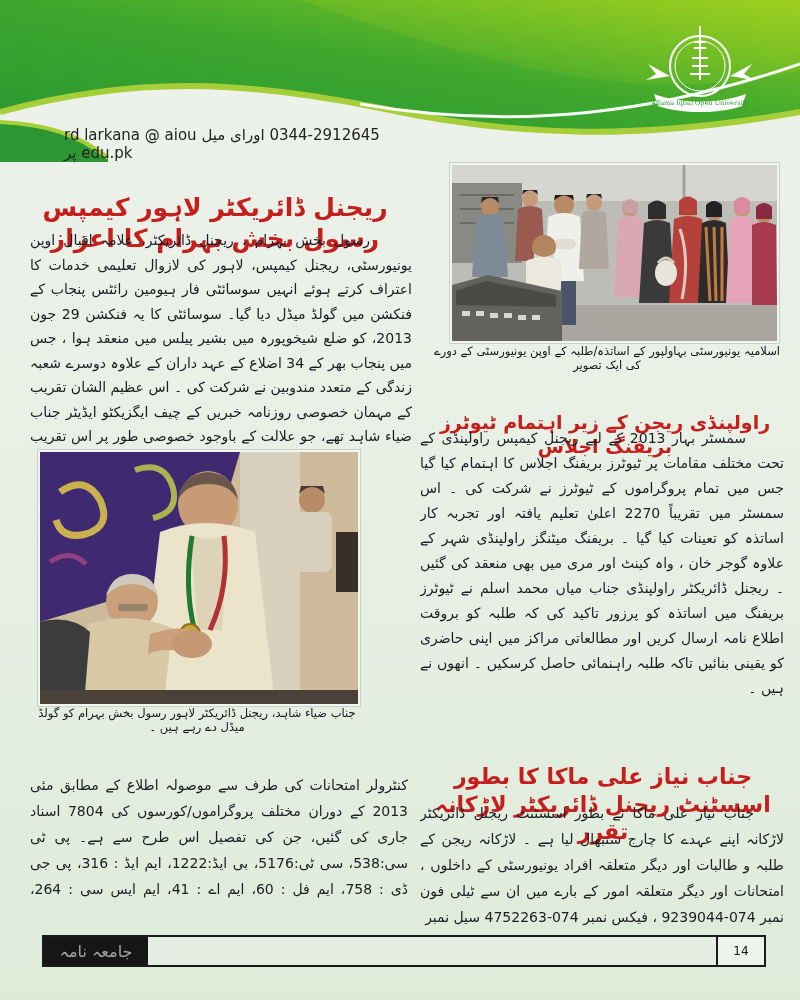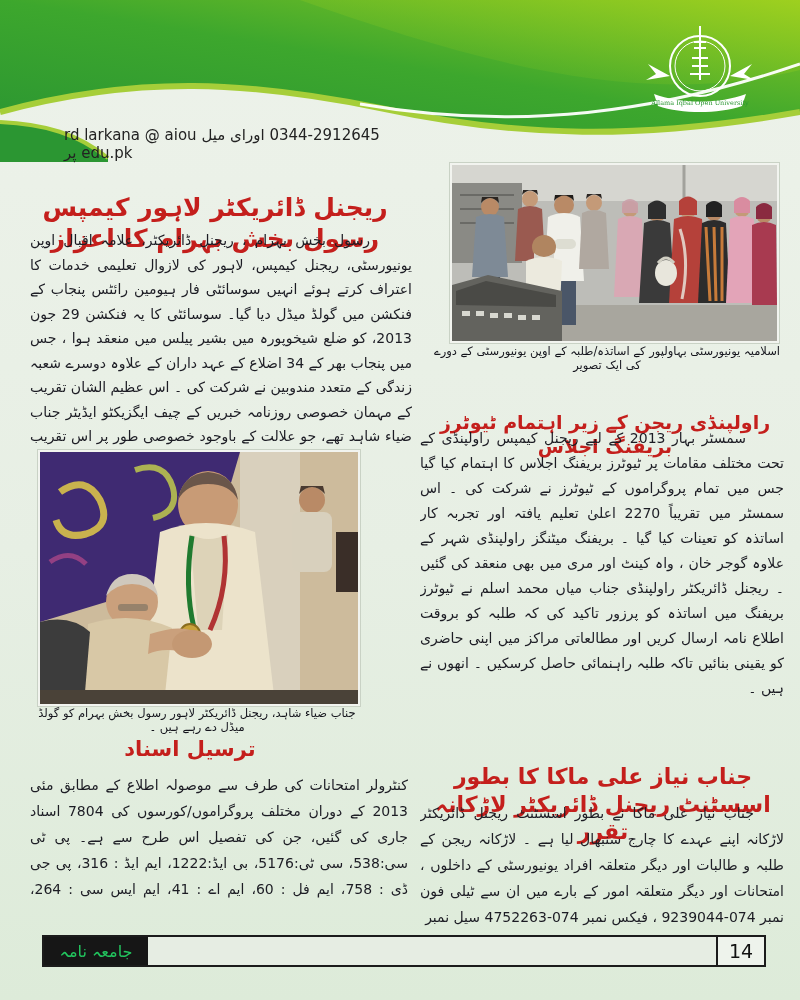--- a/index.html
+++ b/index.html
@@ -33,29 +33,29 @@
   }
   .credit-row .tail{position:absolute;right:0;top:0;}
   .credit-row .credit{position:absolute;left:50%;transform:translateX(-50%);top:0;white-space:nowrap;}
   
   .footer-bar{
     left:42px;top:935px;width:724px;height:32px;
     border:2px solid #1b1b1b;display:flex;box-sizing:border-box;
     background:#e6ede3;
   }
   .footer-brand{
-    width:104px;background:#161616;color:#22c55e;
+    width:104px;background:#161616;color:#a3a3a3;
     display:flex;align-items:center;justify-content:center;
     font-size:16px;direction:rtl;
   }
   .footer-spacer{flex:1;background:#e6ede3;}
   .footer-page{
     width:46px;border-left:2px solid #1b1b1b;background:#eef3ec;
     display:flex;align-items:center;justify-content:center;
-    color:#111;font-size:19px;
+    color:#111;font-size:12px;
   }
 </style>
 </head>
 <body>
 
 <div class="page">
 
   <svg class="abs" style="left:0;top:0;" width="800" height="162" viewBox="0 0 800 162">
     <defs>
       <linearGradient id="gmain" x1="0" y1="1" x2="1" y2="0">
@@ -136,21 +136,20 @@
     <path d="M110,182 q30,-10 46,-2 l-6,22 q-24,-8 -42,0 Z" fill="#caa07c"></path>
 
     <ellipse cx="152" cy="192" rx="20" ry="14" fill="#c49873"></ellipse>
 
     <path d="M0,170 q30,-8 50,10 l-6,72 h-44 Z" fill="#3c3c3c"></path>
     <rect x="0" y="238" width="318" height="14" fill="#4a4238"></rect>
   </svg>
 
   <div class="abs caption" style="left:28px;top:706px;width:338px;">جناب ضیاء شاہد، ریجنل ڈائریکٹر لاہور رسول بخش بہرام کو گولڈ میڈل دے رہے ہیں ۔</div>
 
-  <div class="abs heading" style="left:20px;top:736px;width:340px;font-size:21px;">ترسیل اسناد</div>
 
   <div class="abs body-text" style="left:30px;top:772px;width:378px;height:130px;line-height:26px;">کنٹرولر امتحانات کی طرف سے موصولہ اطلاع کے مطابق مئی 2013 کے دوران مختلف پروگراموں/کورسوں کی 7804 اسناد جاری کی گئیں، جن کی تفصیل اس طرح سے ہے۔ پی ٹی سی:538، سی ٹی:5176، بی ایڈ:1222، ایم ایڈ : 316، پی جی ڈی : 758، ایم فل : 60، ایم اے : 41، ایم ایس سی : 264، میٹرک :228، انٹرمیڈیٹ جنرل :1080، بی اے:1395، ایم بی اے/ایم</div>
 
   <svg class="abs photo-frame" style="left:450px;top:163px;" width="325" height="176" viewBox="0 0 325 176">
     <rect width="325" height="176" fill="#bdbdb8"></rect>
     <rect x="0" y="0" width="325" height="36" fill="#d6d6d0"></rect>
     <rect x="0" y="18" width="70" height="80" fill="#8a8a85"></rect>
     <line x1="8" y1="30" x2="62" y2="30" stroke="#6a6a66" stroke-width="2"></line>
     <line x1="8" y1="44" x2="62" y2="44" stroke="#6a6a66" stroke-width="2"></line>
     <line x1="8" y1="58" x2="62" y2="58" stroke="#6a6a66" stroke-width="2"></line>

